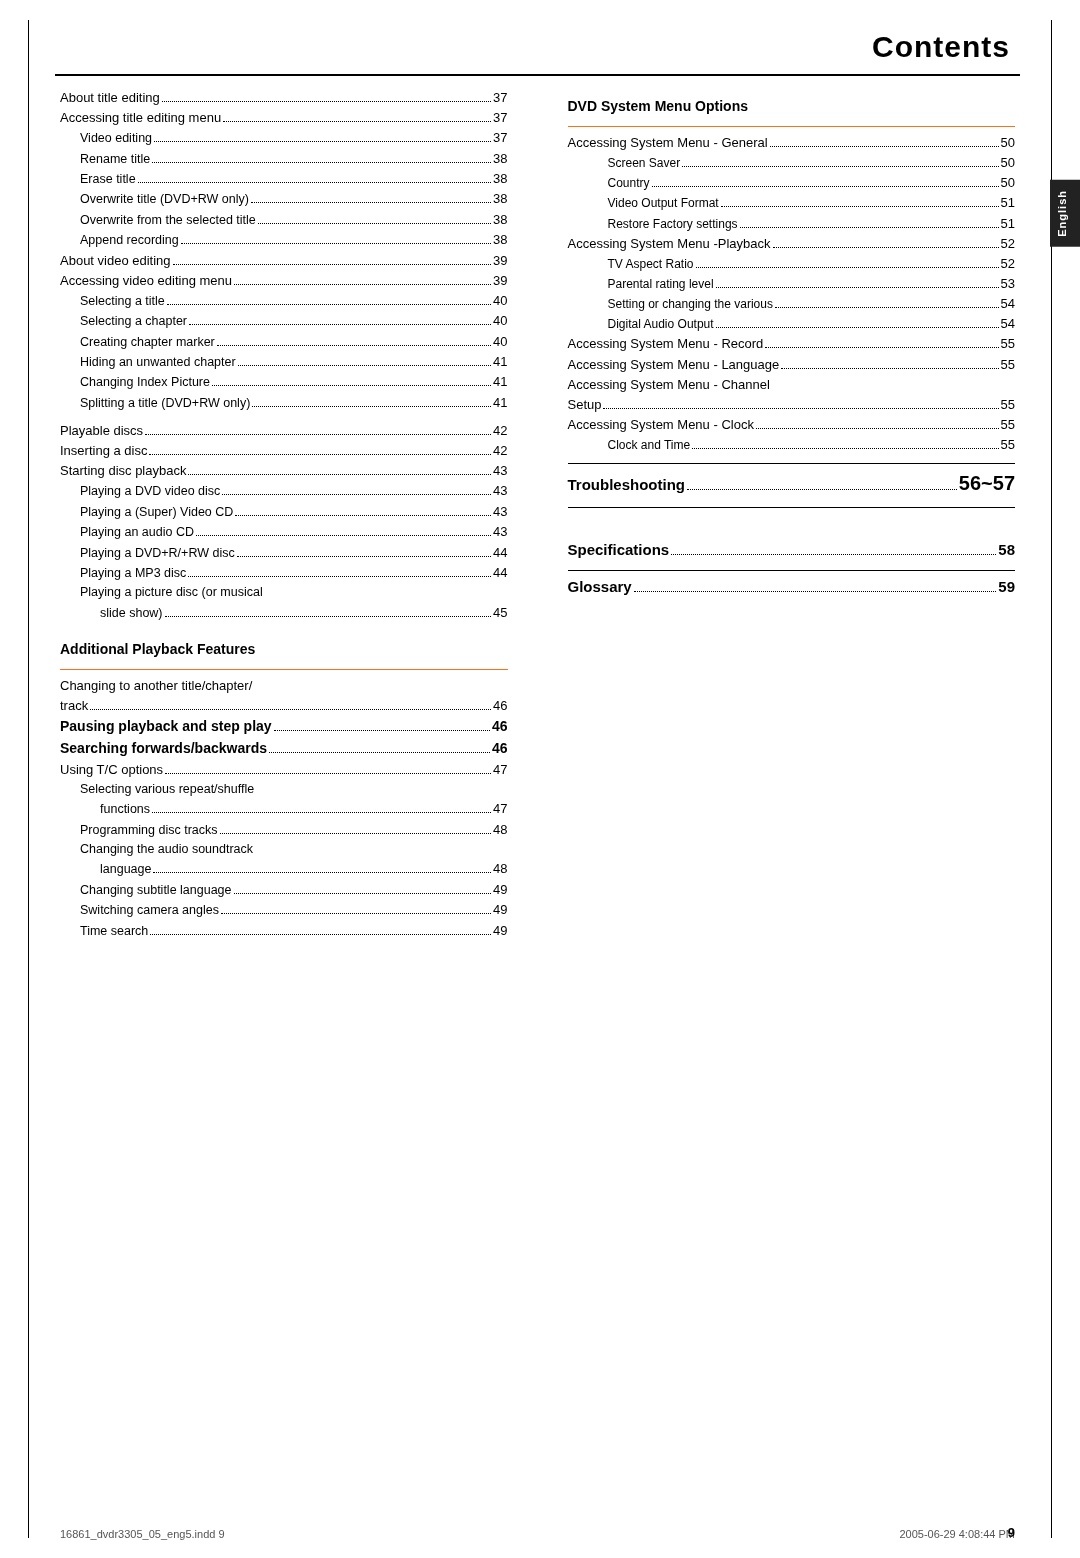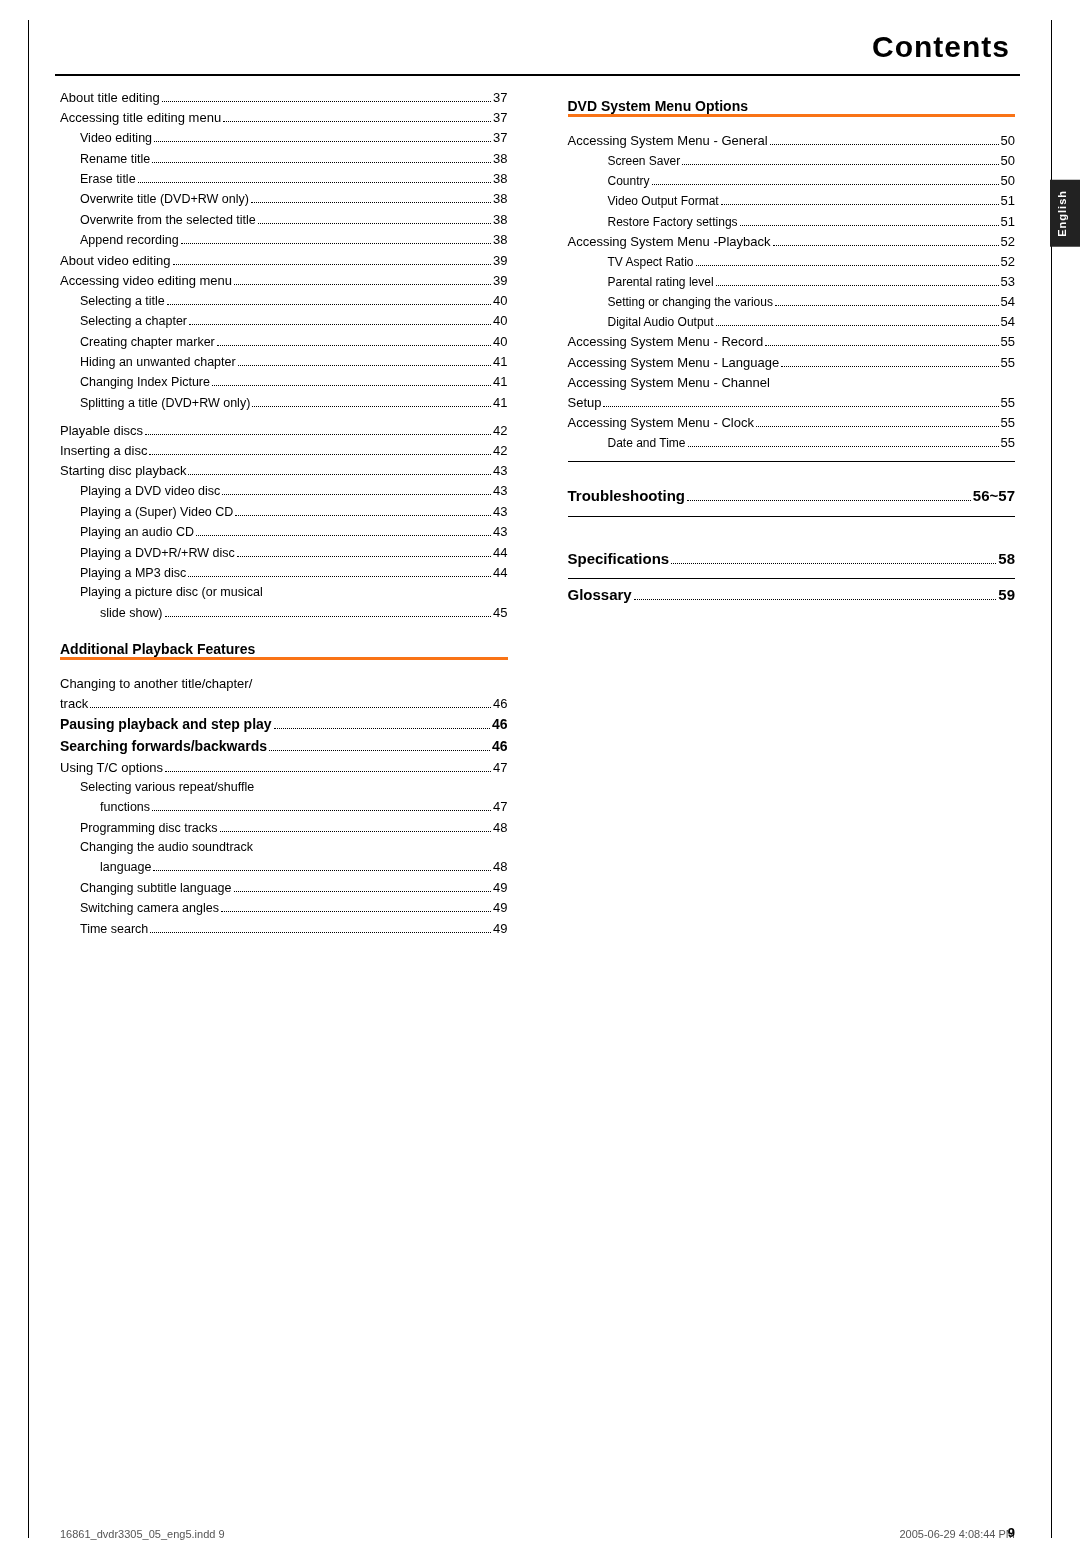--- a/index.html
+++ b/index.html
@@ -85,23 +85,23 @@
     .toc-entry .page-num {
       white-space: nowrap;
       font-size: 13px;
     }
     .toc-entry.indent1 { padding-left: 20px; font-size: 12.5px; }
     .toc-entry.indent2 { padding-left: 40px; font-size: 12px; }
     .toc-section-header {
       font-weight: bold;
       font-size: 14px;
       margin-top: 10px;
-      margin-bottom: 14px;
-      border-bottom: 3px solid #f97316;
-      padding-bottom: 0;
+      margin-bottom: 6px;
+      border-bottom: 1px solid #f97316;
+      padding-bottom: 12px;
     }
     .toc-entry.bold-entry .entry-text {
       font-weight: bold;
       font-size: 14px;
     }
     .toc-entry.bold-entry .page-num {
       font-weight: bold;
       font-size: 14px;
     }
     .section-gap { height: 8px; }
@@ -404,32 +404,32 @@
       <span class="entry-text">Setup</span>
       <span class="dots"></span>
       <span class="page-num">55</span>
     </div>
     <div class="toc-entry">
       <span class="entry-text">Accessing System Menu - Clock</span>
       <span class="dots"></span>
       <span class="page-num">55</span>
     </div>
     <div class="toc-entry indent2">
-      <span class="entry-text">Date and Time</span>
+      <span class="entry-text">Clock and Time</span>
       <span class="dots"></span>
       <span class="page-num">55</span>
     </div>
 
     <div class="section-gap"></div>
     <hr style="border:none;border-top:1px solid #000;margin-bottom:4px;">
 
     <div class="toc-entry bold-entry">
       <span class="entry-text" style="font-weight:bold;font-size:15px;">Troubleshooting</span>
       <span class="dots"></span>
-      <span class="page-num" style="font-weight:bold;font-size:15px;margin-top:18px;">56~57</span>
+      <span class="page-num" style="font-weight:bold;font-size:20px;">56~57</span>
     </div>
 
     <div class="section-gap"></div>
     <hr style="border:none;border-top:1px solid #000;margin-bottom:4px;">
 
     <div class="toc-entry bold-entry">
       <span class="entry-text" style="font-weight:bold;font-size:15px;">Specifications</span>
       <span class="dots"></span>
       <span class="page-num" style="font-weight:bold;font-size:15px;margin-top:26px;">58</span>
     </div>

